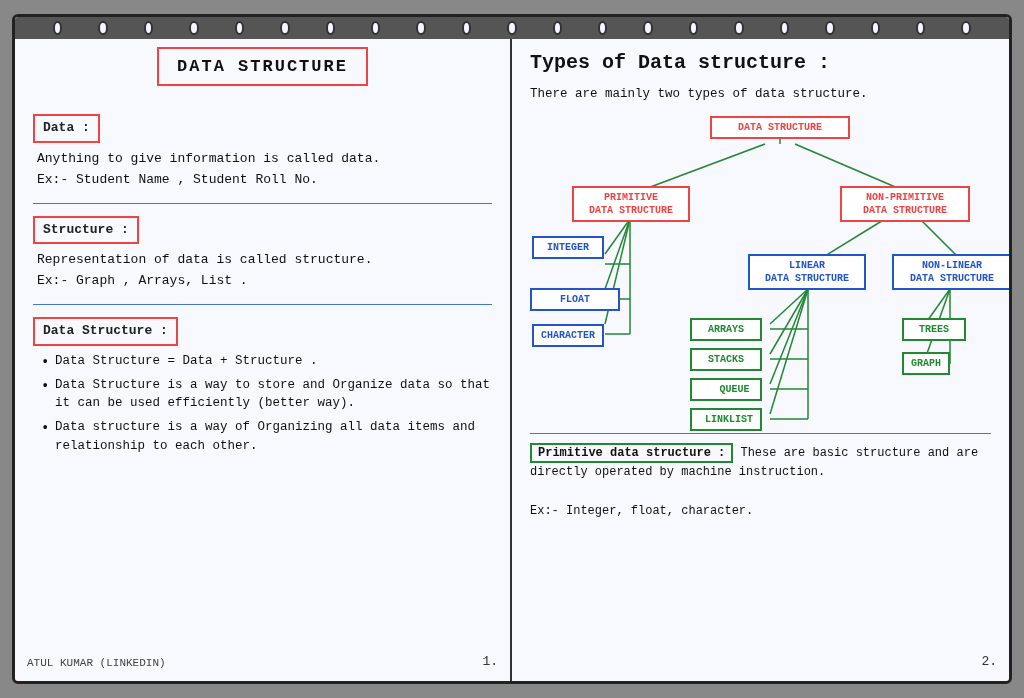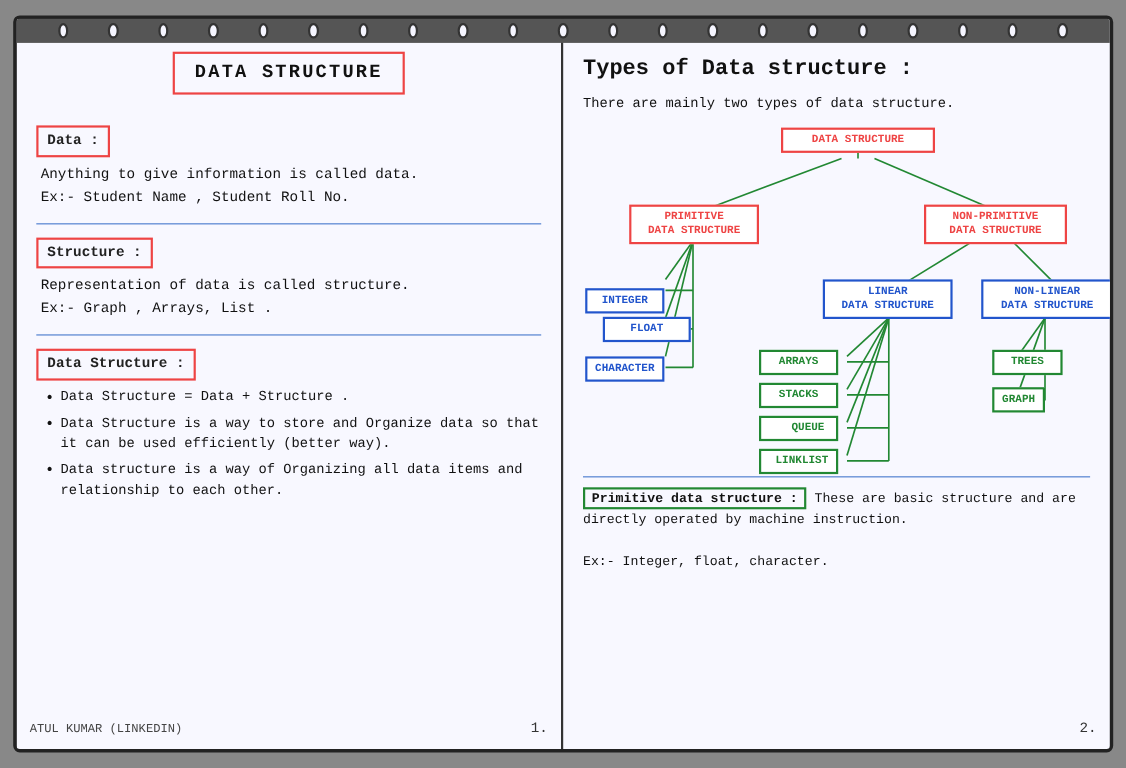--- a/index.html
+++ b/index.html
@@ -9,21 +9,21 @@
       display: flex;
       justify-content: center;
       align-items: center;
       min-height: 100vh;
       font-family: 'Courier New', monospace;
     }
 
     .notebook {
       width: 1000px;
       height: 670px;
-      background: #000000;
+      background: #ef4444;
       border: 3px solid #222;
       border-radius: 6px;
       position: relative;
       display: flex;
       overflow: hidden;
     }
 
     
     .spiral-top {
       position: absolute;
@@ -328,25 +328,25 @@
       </div>
 
       <div class="tree-node red-border" style="left:42px; top:72px; width:118px;">
         PRIMITIVE<br>DATA STRUCTURE
       </div>
 
       <div class="tree-node red-border" style="left:310px; top:72px; width:130px;">
         NON-PRIMITIVE<br>DATA STRUCTURE
       </div>
 
-      <div class="tree-node blue-border" style="left:2px; top:148px; width:72px;">
+      <div class="tree-node blue-border" style="left:2px; top:122px; width:72px;">
         INTEGER
       </div>
 
-      <div class="tree-node blue-border" style="left:18px; top:174px; width:80px;">
+      <div class="tree-node blue-border" style="left:0; top:174px; width:90px;">
         FLOAT
       </div>
 
       <div class="tree-node blue-border" style="left:2px; top:210px; width:72px;">
         CHARACTER
       </div>
 
       <div class="tree-node blue-border" style="left:218px; top:140px; width:118px;">
         LINEAR<br>DATA STRUCTURE
       </div>

